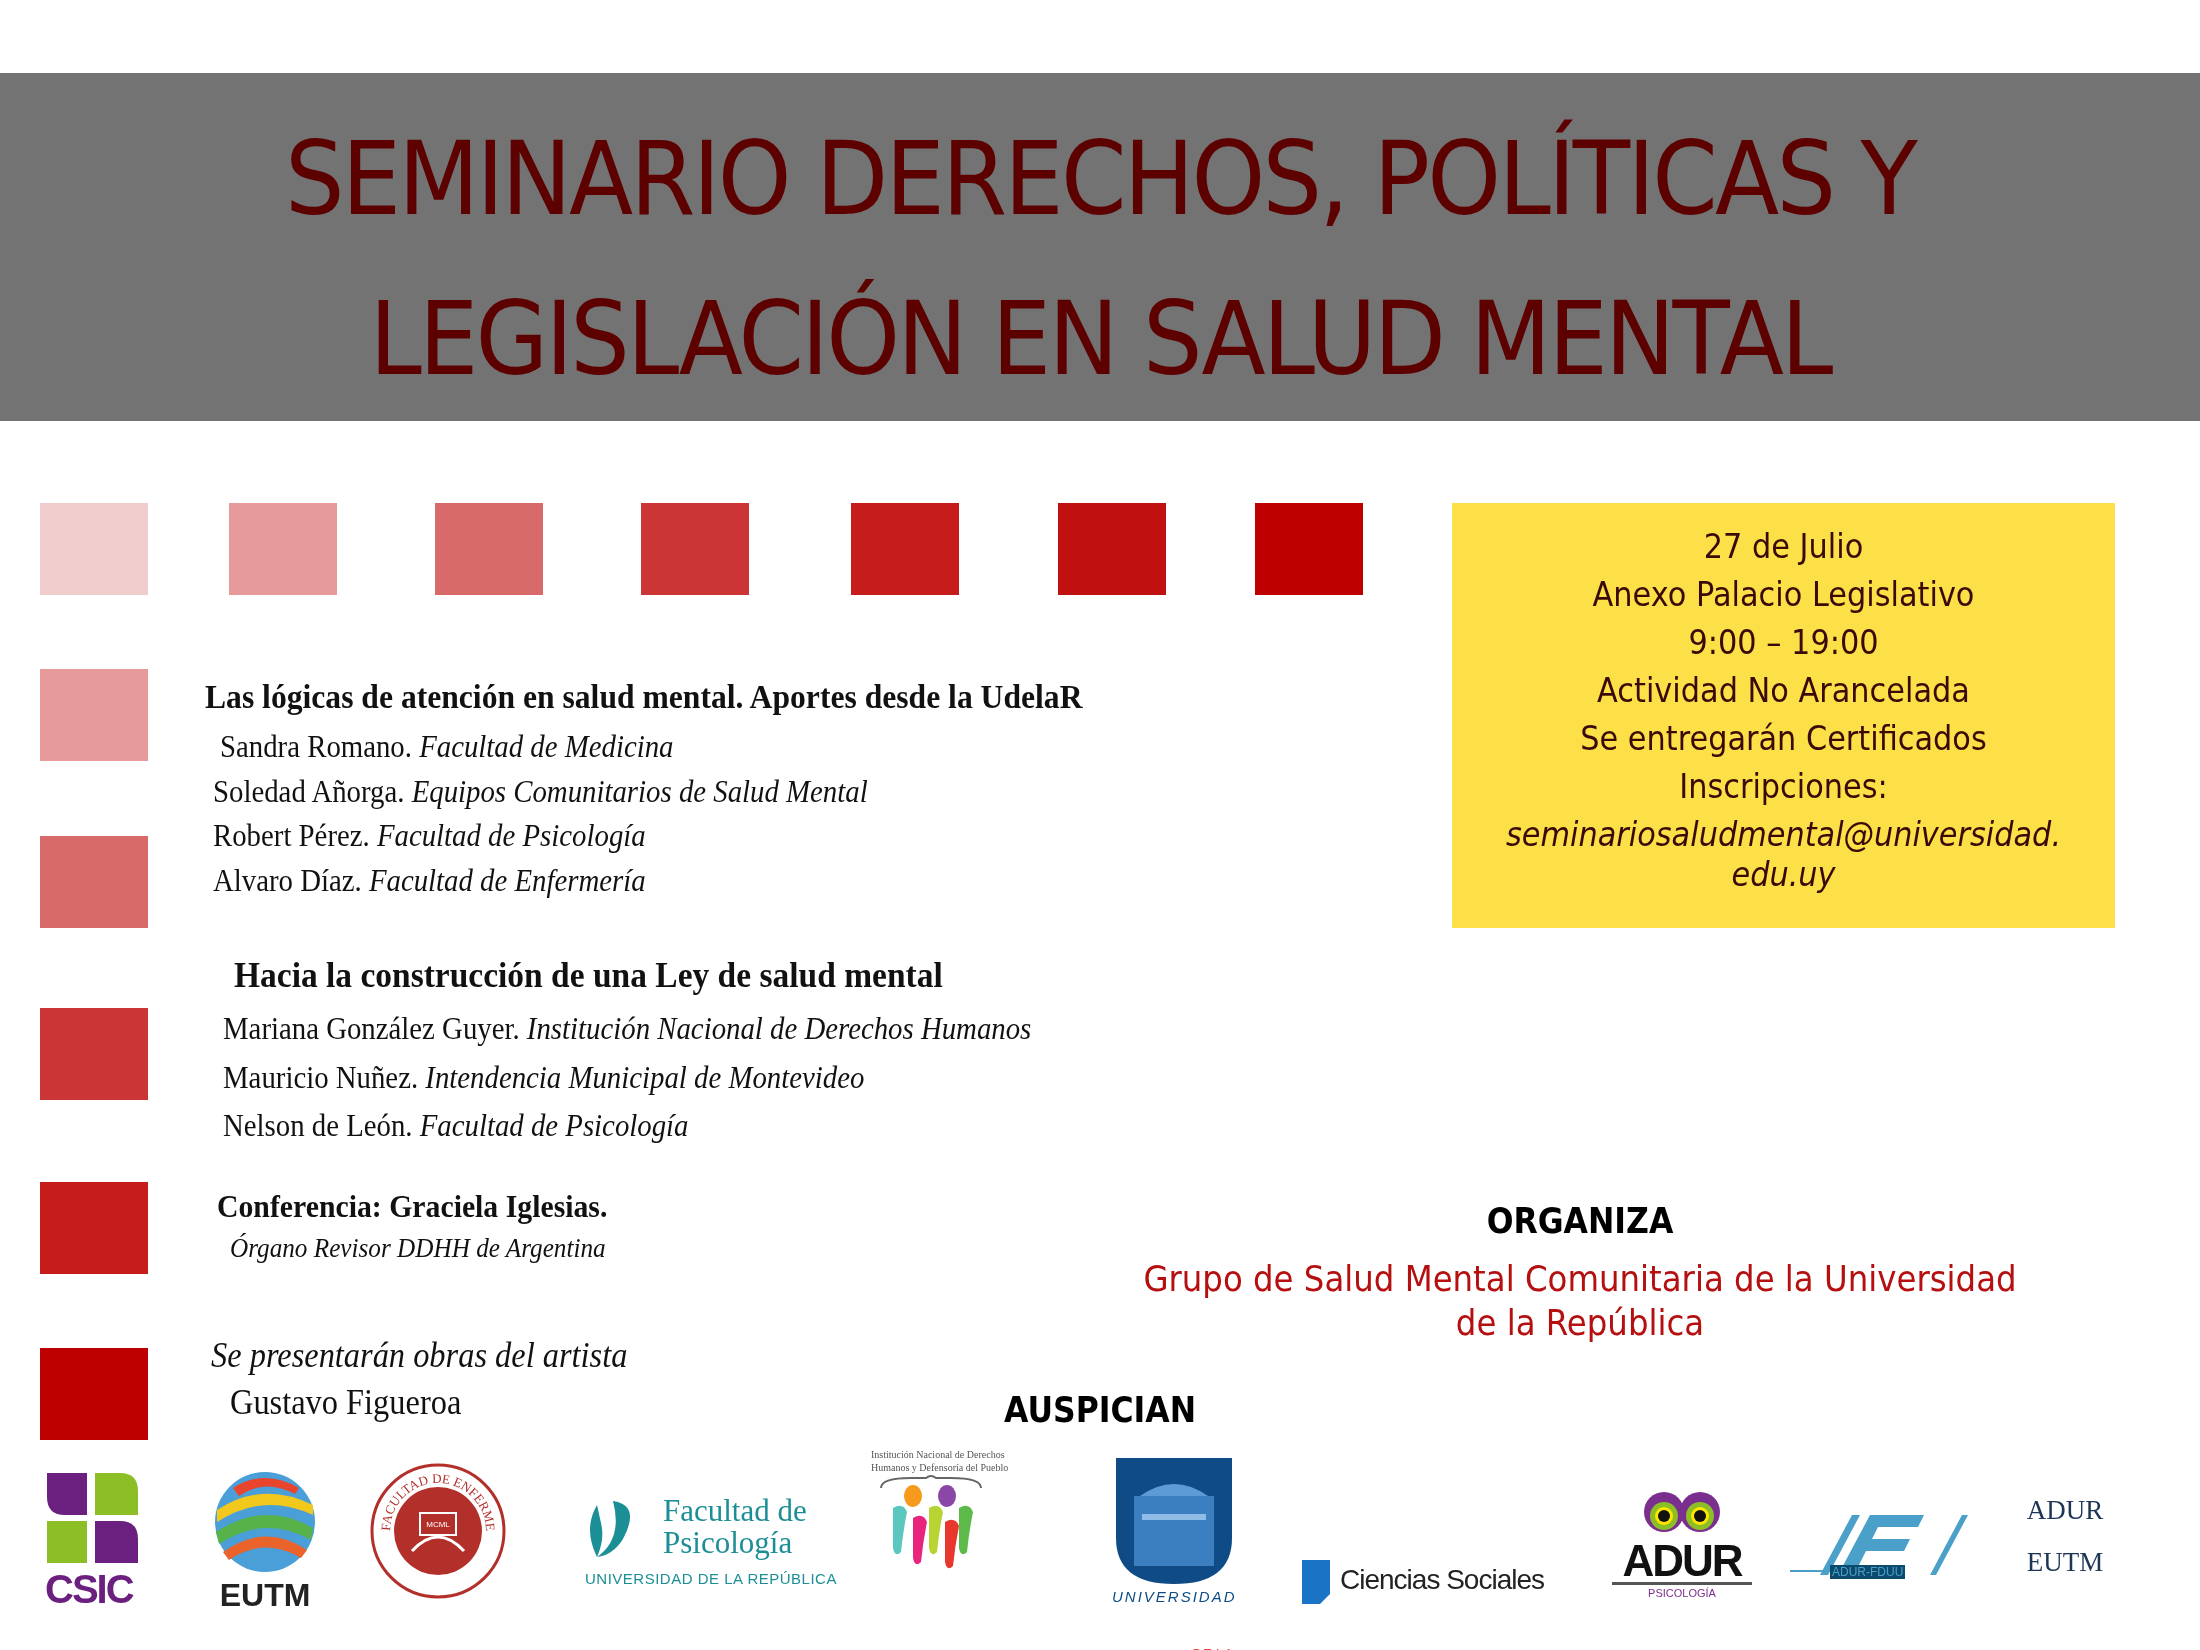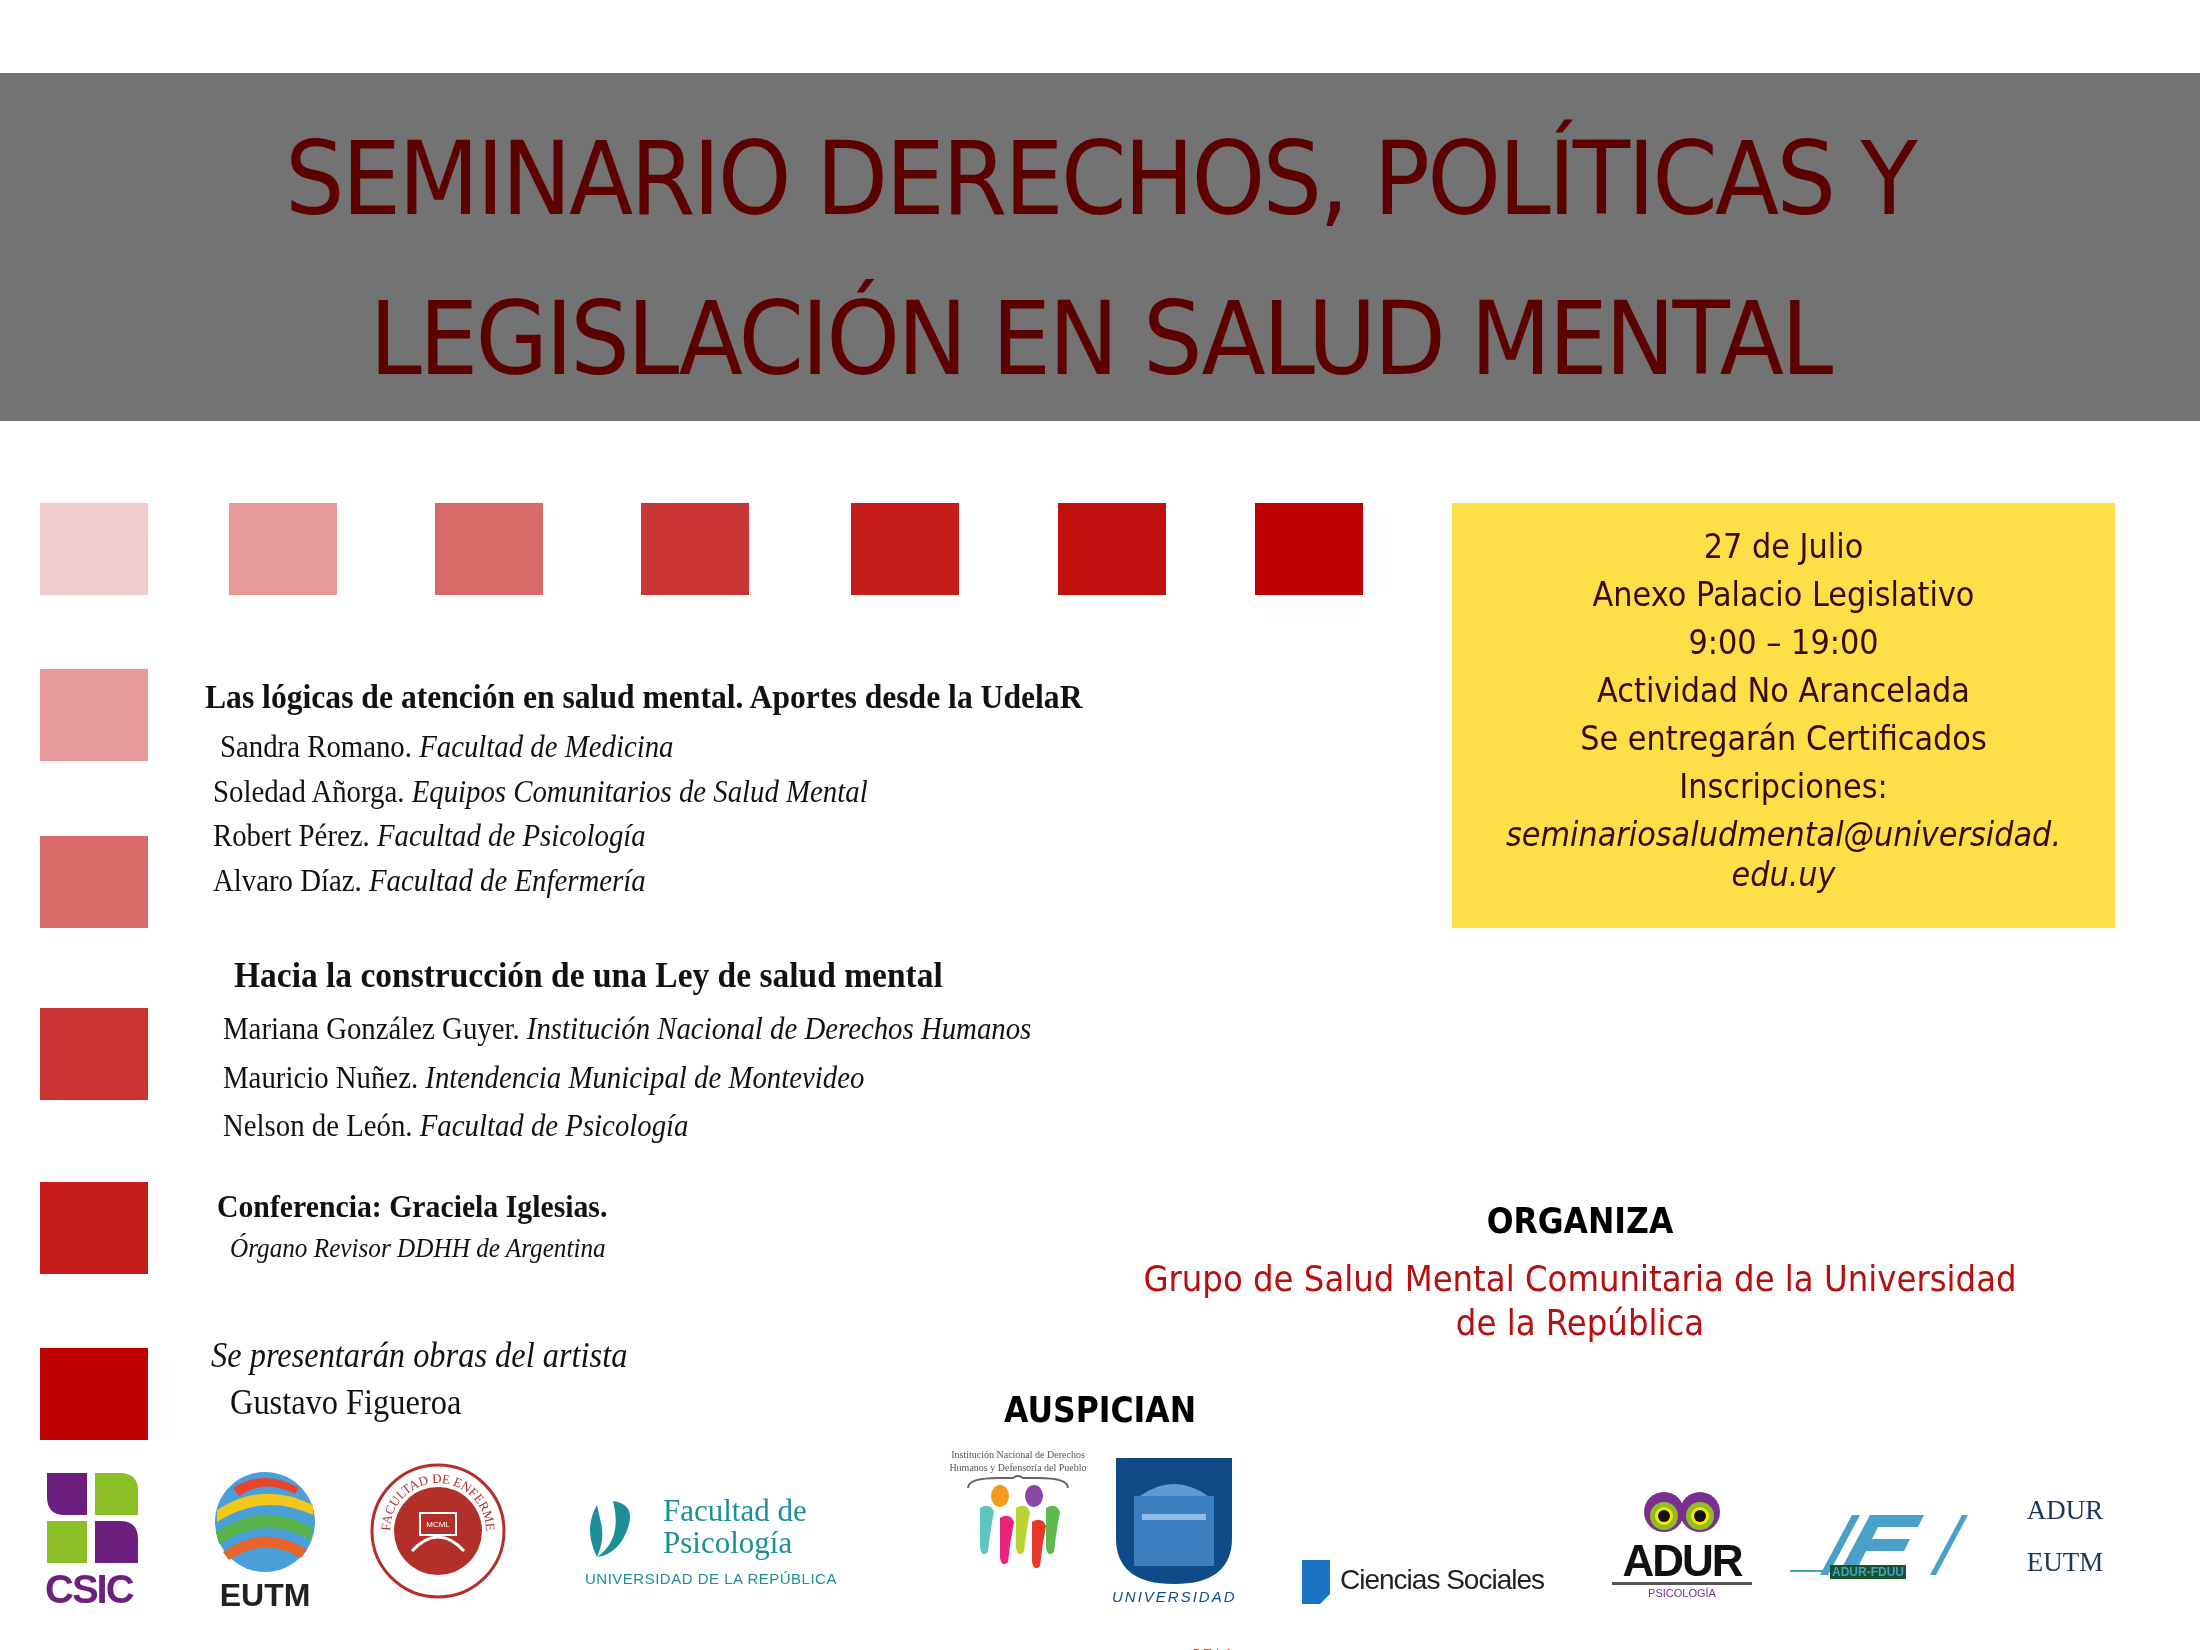--- a/index.html
+++ b/index.html
@@ -151,21 +151,21 @@
       <path d="M14 6 Q0 30 14 58 Q22 40 18 24 Z" fill="#1b8f95"></path>
       <path d="M30 2 Q58 6 40 40 Q30 56 14 58 Q40 40 30 2 Z" fill="#1b8f95"></path>
     </svg>
     <div class="logo-label" style="position:absolute;left:80px;top:0;color:#1b8f95;font-family:'Liberation Serif',serif;font-size:31px;line-height:32px;white-space:nowrap;">
       <div>Facultad de</div>
       <div>Psicología</div>
     </div>
     <div class="logo-label" style="position:absolute;left:2px;top:75px;color:#1b8f95;font-family:Liberation Sans, sans-serif;font-size:15px;white-space:nowrap;letter-spacing:0.5px;">UNIVERSIDAD DE LA REPÚBLICA</div>
   </div>
 
-  <div class="abs" style="left:928px;top:1448px;width:180px;height:150px;text-align:center;">
+  <div class="abs" style="left:871px;top:1448px;width:180px;height:150px;text-align:left;">
     <div class="logo-label" style="font-family:'Liberation Serif',serif;font-size:10px;color:#555;line-height:13px;">
       <div>Institución Nacional de Derechos</div>
       <div>Humanos y Defensoría del Pueblo</div>
     </div>
     <svg width="120" height="120" viewBox="0 0 120 120">
       <path d="M10 14 Q10 4 40 4 L55 4 Q60 0 65 4 L80 4 Q110 4 110 14" stroke="#666" stroke-width="2" fill="none"></path>
       <ellipse cx="42" cy="22" rx="9" ry="11" fill="#f59a1c"></ellipse>
       <ellipse cx="76" cy="22" rx="9" ry="11" fill="#8a47a8"></ellipse>
       <path d="M22 34 q10 -6 14 4 q-4 20 -6 40 q-6 6 -8 -4 q0 -20 0 -40 z" fill="#5cc7bf"></path>
       <path d="M42 44 q10 -6 14 4 q-4 20 -6 40 q-6 6 -8 -4 q0 -20 0 -40 z" fill="#e9247d"></path>
@@ -209,20 +209,20 @@
     <div class="logo-label" style="font-size:11px;color:#7a2f8f;line-height:16px;">PSICOLOGÍA</div>
   </div>
 
   <div class="abs" style="left:1790px;top:1515px;width:180px;height:65px;">
     <svg width="180" height="65" viewBox="0 0 180 65">
       <path d="M30 60 L62 0 L70 0 L38 60 Z" fill="#4aa0c8"></path>
       <path d="M48 60 L80 0 L134 0 L128 12 L88 12 L82 24 L120 24 L114 36 L76 36 L64 60 Z" fill="#4aa0c8"></path>
       <path d="M140 60 L172 0 L178 0 L146 60 Z" fill="#4aa0c8"></path>
       <line x1="0" y1="56" x2="54" y2="56" stroke="#4aa0c8" stroke-width="2"></line>
     </svg>
-    <div class="logo-label" style="position:absolute;left:40px;top:50px;font-size:12px;color:#4aa0c8;background:#14532d;padding:0 2px;font-weight:bold;">ADUR-FDUU</div>
+    <div class="logo-label" style="position:absolute;left:40px;top:50px;font-size:12px;color:#4aa0c8;background:#0c4a6e;padding:0 2px;font-weight:normal;">ADUR-FDUU</div>
   </div>
 
   <div class="abs" style="left:2010px;top:1484px;width:110px;height:90px;text-align:center;font-family:'Liberation Serif',serif;color:#1d3557;font-size:27px;line-height:52px;">
     <div>ADUR</div>
     <div>EUTM</div>
   </div>
 </div>
 
 </body></html>

